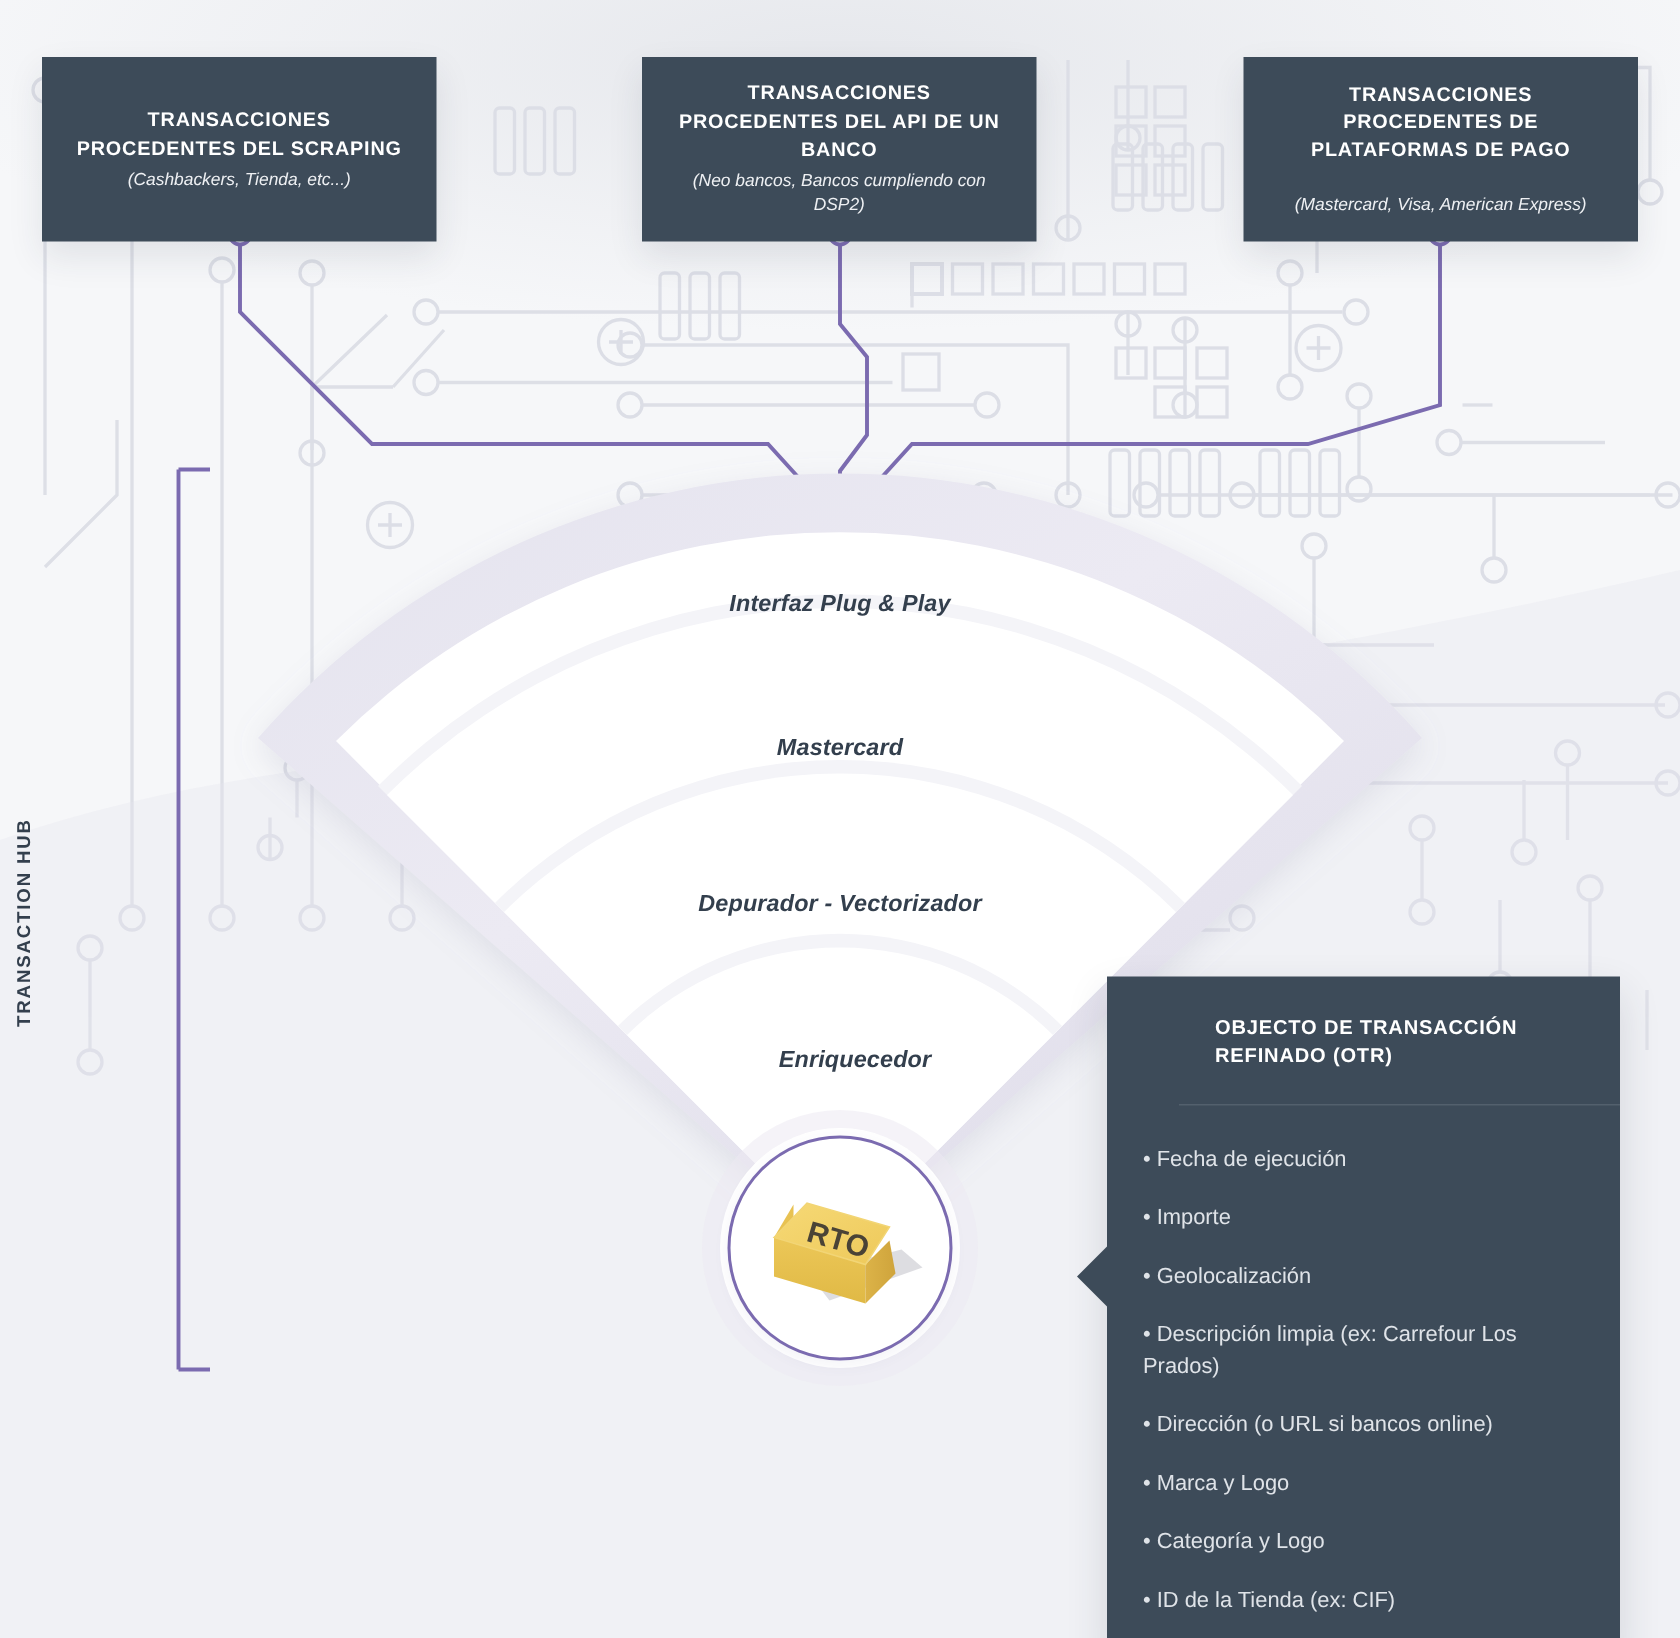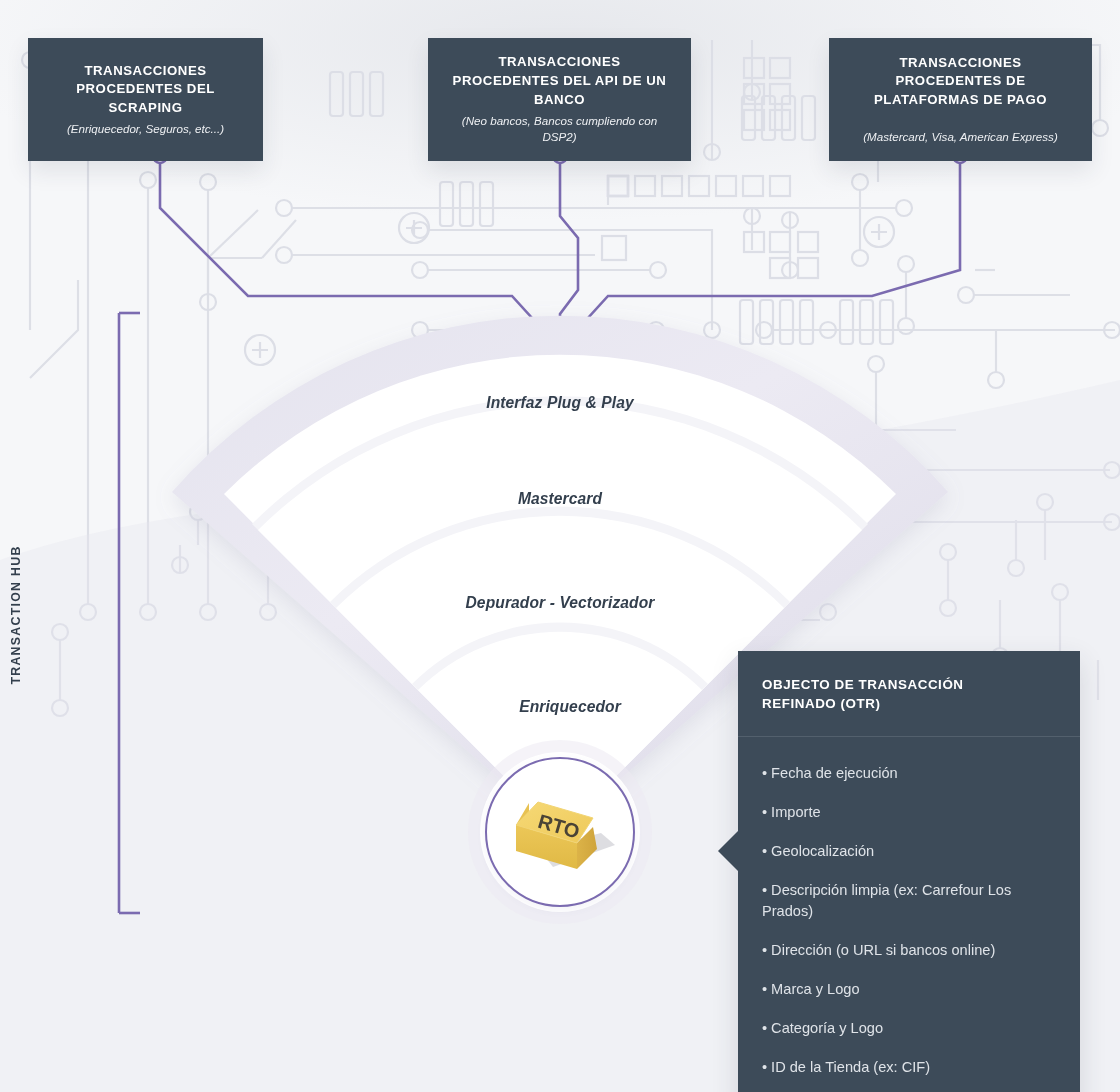--- a/index.html
+++ b/index.html
@@ -89,20 +89,21 @@
   .otr-panel{
     position:absolute;
     left:738px; top:651px;
     width:342px;
     background:#3d4b59;
     box-shadow:0 10px 26px rgba(40,50,65,.14);
   }
   .otr-head{
     padding:24px 24px 22px 24px;
     border-bottom:1px solid #53606d;
+    margin-left:48px;
   }
   .otr-head-line{
     color:#fff;
     font-size:13.4px;
     font-weight:bold;
     letter-spacing:.55px;
     line-height:1.45;
     text-transform:uppercase;
   }
   .otr-body{ padding:26px 24px 28px 24px; }
@@ -355,23 +356,23 @@
 
       <path d="M960 162 L960 270 L872 296 L608 296 L588 318 L588 346"></path>
       <circle cx="960" cy="156" r="7"></circle>
 
       <path d="M525 352 a7 7 0 0 1 14 0"></path>
       <path d="M553 352 a7 7 0 0 1 14 0"></path>
       <path d="M581 352 a7 7 0 0 1 14 0"></path>
     </g>
   </svg>
 
-  <div class="src-box" style="left:28px; top:38px; width:235px; height:123px;">
+  <div class="src-box" style="left:28px; top:38px; width:263px; height:123px;">
     <div class="src-title">TRANSACCIONES PROCEDENTES DEL SCRAPING</div>
-    <div class="src-sub">(Enriquecedor, Seguros, etc...)</div>
+    <div class="src-sub">(Cashbackers, Tienda, etc...)</div>
   </div>
 
   <div class="src-box" style="left:428px; top:38px; width:263px; height:123px;">
     <div class="src-title">TRANSACCIONES PROCEDENTES DEL API DE UN BANCO</div>
     <div class="src-sub">(Neo bancos, Bancos cumpliendo con DSP2)</div>
   </div>
 
   <div class="src-box" style="left:829px; top:38px; width:263px; height:123px;gap:16px;">
     <div class="src-title">TRANSACCIONES PROCEDENTES DE PLATAFORMAS DE PAGO</div>
     <div class="src-sub">(Mastercard, Visa, American Express)</div>

